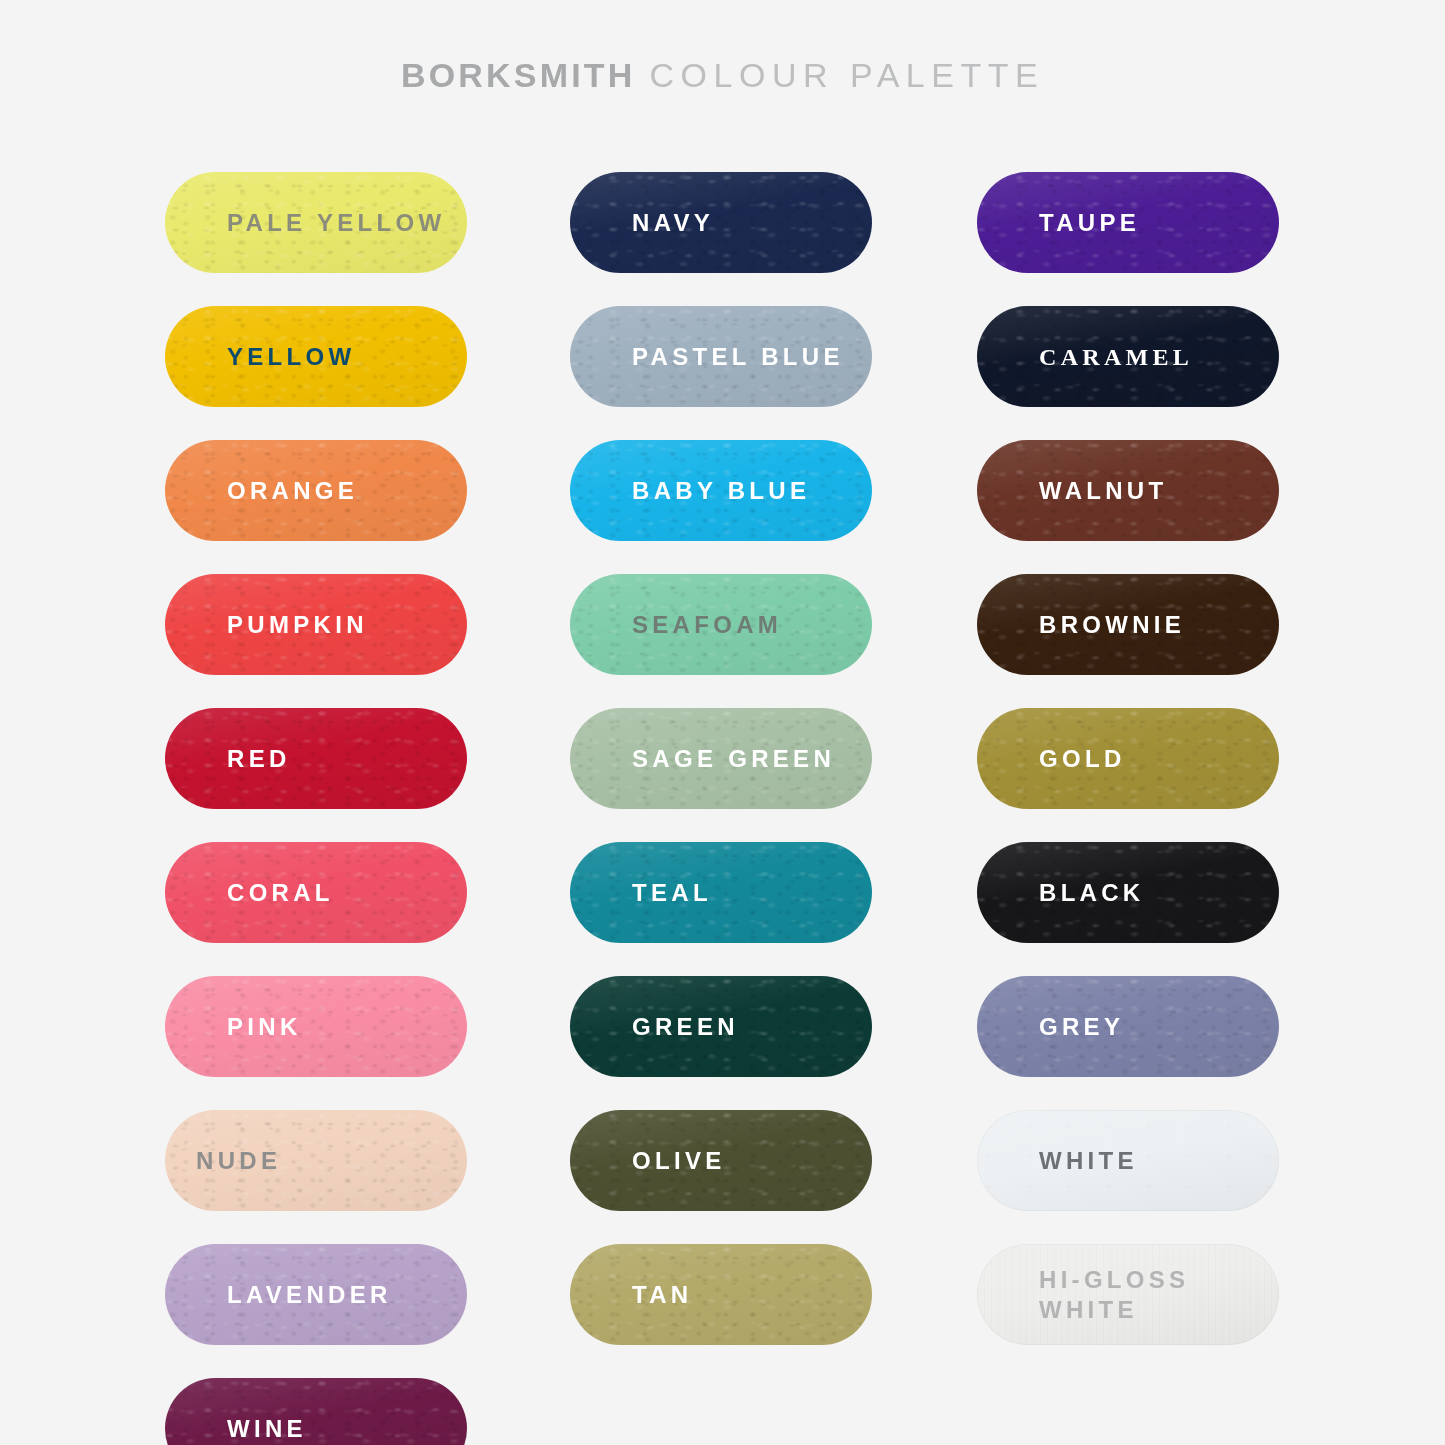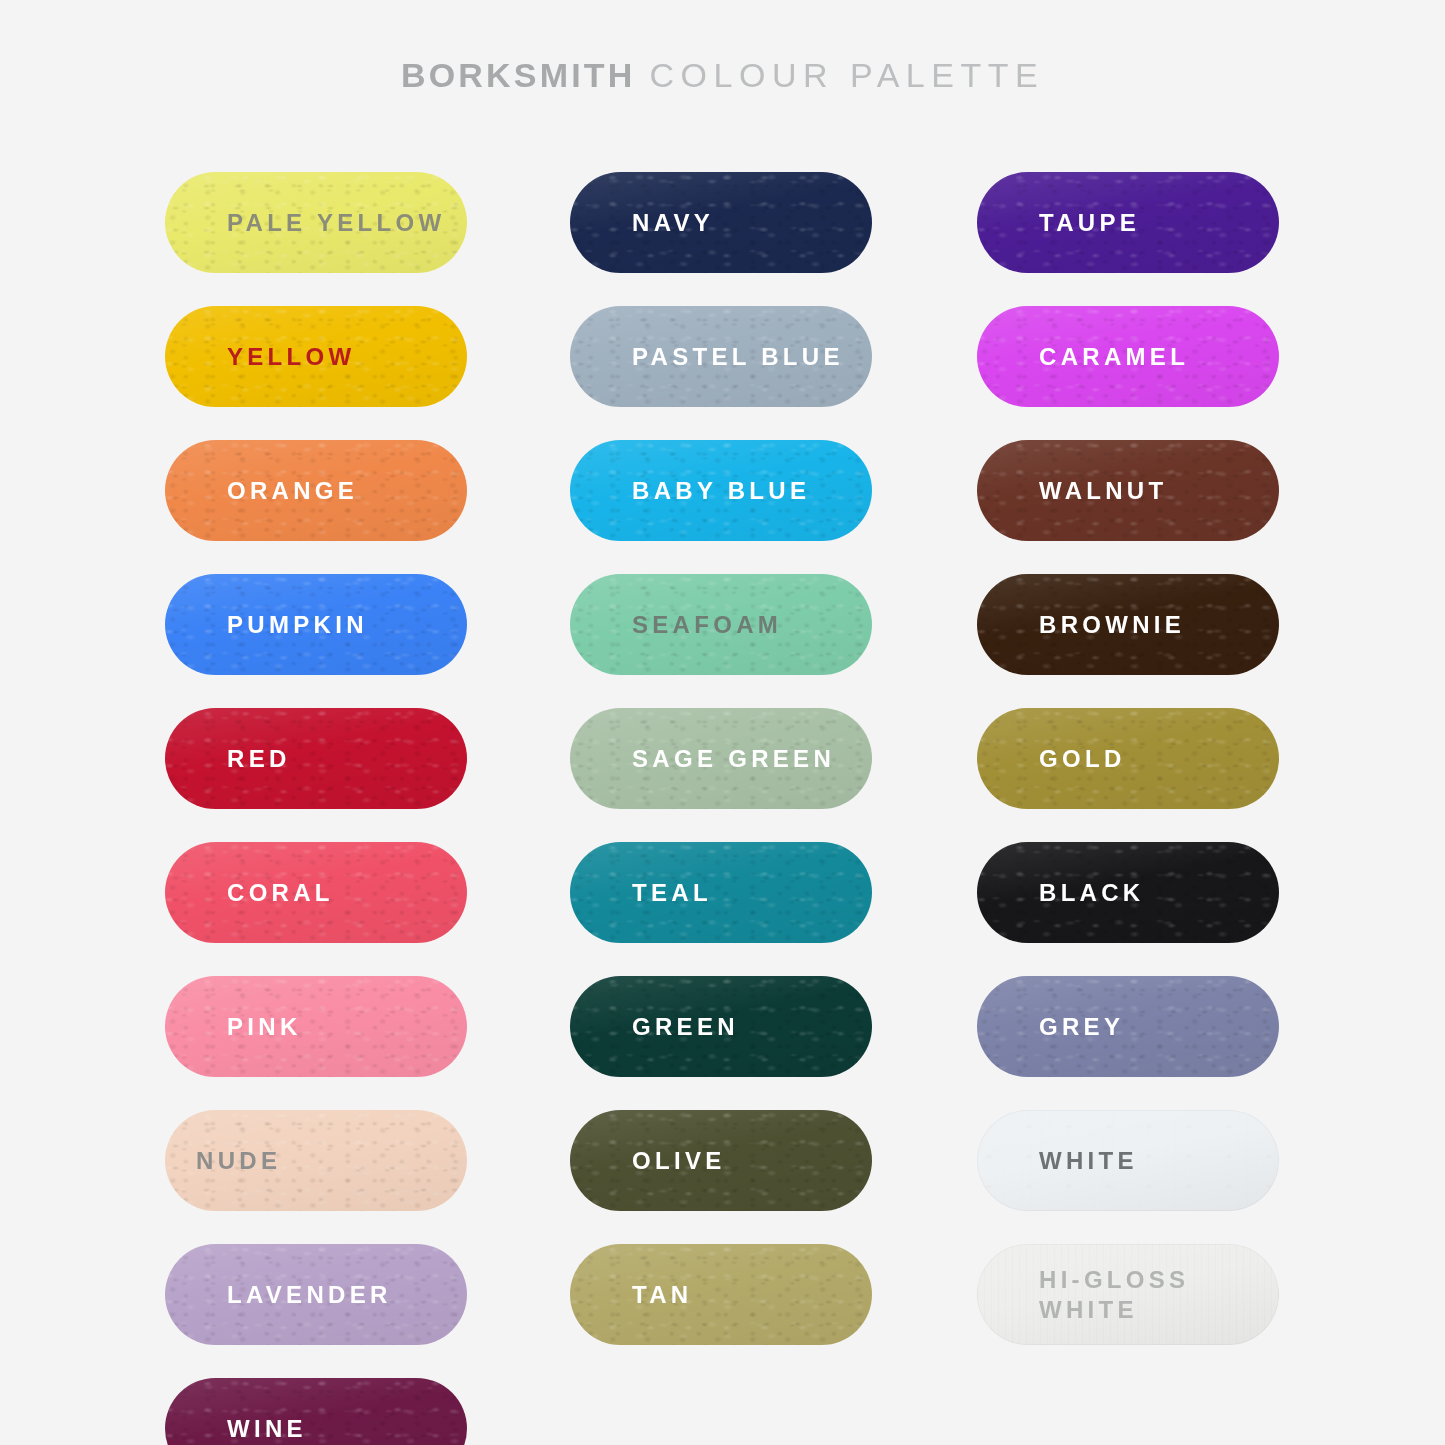--- a/index.html
+++ b/index.html
@@ -135,26 +135,26 @@
   <div id="title-bar">
     <span class="title-bold">BORKSMITH</span><span class="title-light">COLOUR PALETTE</span>
   </div>
 
   <div id="palette">
     <div class="column col-1">
         <div class="swatch" style="background: rgb(233, 233, 108);">
           <span class="swatch-label" style="color: rgb(139, 141, 122);">PALE YELLOW</span>
         </div>
         <div class="swatch" style="background: rgb(241, 191, 0);">
-          <span class="swatch-label" style="color: #b91c1c; text-align: right;">YELLOW</span>
+          <span class="swatch-label" style="color: #0c4a6e; text-align: right;">YELLOW</span>
         </div>
         <div class="swatch" style="background: rgb(240, 136, 74);">
           <span class="swatch-label" style="color: rgb(255, 255, 255);">ORANGE</span>
         </div>
-        <div class="swatch" style="background: #3b82f6;">
+        <div class="swatch" style="background: #ef4444;">
           <span class="swatch-label" style="color: rgb(255, 255, 255);">PUMPKIN</span>
         </div>
         <div class="swatch" style="background: rgb(196, 18, 47);">
           <span class="swatch-label" style="color: rgb(255, 255, 255);">RED</span>
         </div>
         <div class="swatch" style="background: rgb(240, 81, 104);">
           <span class="swatch-label" style="color: rgb(255, 255, 255);">CORAL</span>
         </div>
         <div class="swatch" style="background: rgb(249, 141, 165);">
           <span class="swatch-label" style="color: rgb(255, 255, 255);">PINK</span>
@@ -195,21 +195,21 @@
           <span class="swatch-label" style="color: rgb(255, 255, 255);">OLIVE</span>
         </div>
         <div class="swatch" style="background: rgb(179, 169, 105);">
           <span class="swatch-label" style="color: rgb(255, 255, 255);">TAN</span>
         </div>
       </div>
     <div class="column col-3">
         <div class="swatch" style="background: #4c1d95;">
           <span class="swatch-label" style="color: rgb(255, 255, 255);">TAUPE</span>
         </div>
-        <div class="swatch" style="background: #d946ef;">
+        <div class="swatch" style="background: #0f172a; font-family: Liberation Serif, serif;">
           <span class="swatch-label" style="color: rgb(255, 255, 255);">CARAMEL</span>
         </div>
         <div class="swatch" style="background: rgb(106, 52, 39);">
           <span class="swatch-label" style="color: rgb(255, 255, 255);">WALNUT</span>
         </div>
         <div class="swatch" style="background: rgb(56, 32, 15);">
           <span class="swatch-label" style="color: rgb(255, 255, 255);">BROWNIE</span>
         </div>
         <div class="swatch" style="background: rgb(162, 144, 55);">
           <span class="swatch-label" style="color: rgb(255, 255, 255);">GOLD</span>

